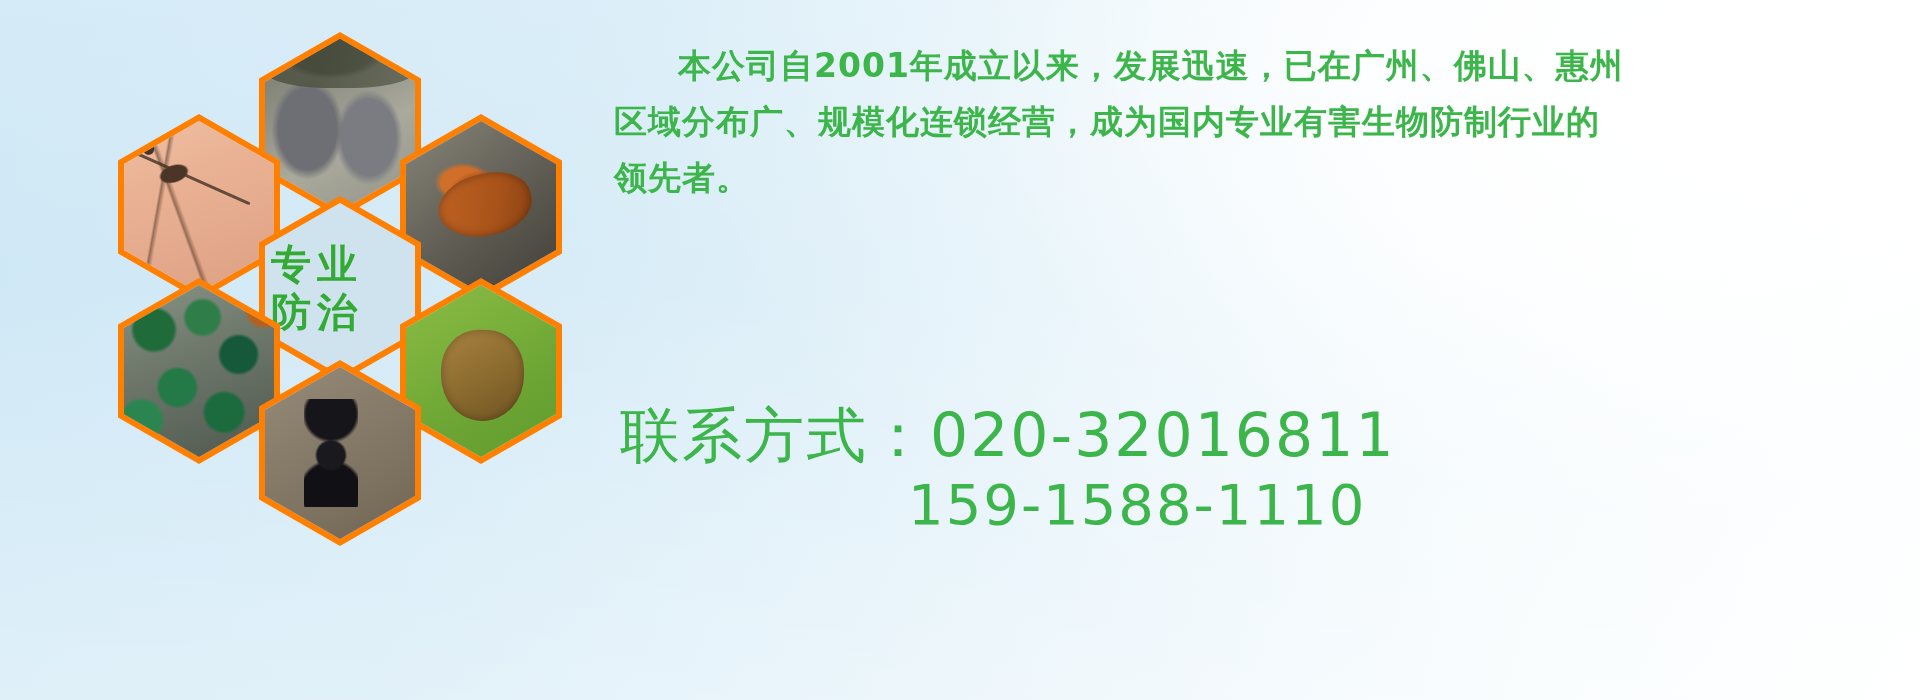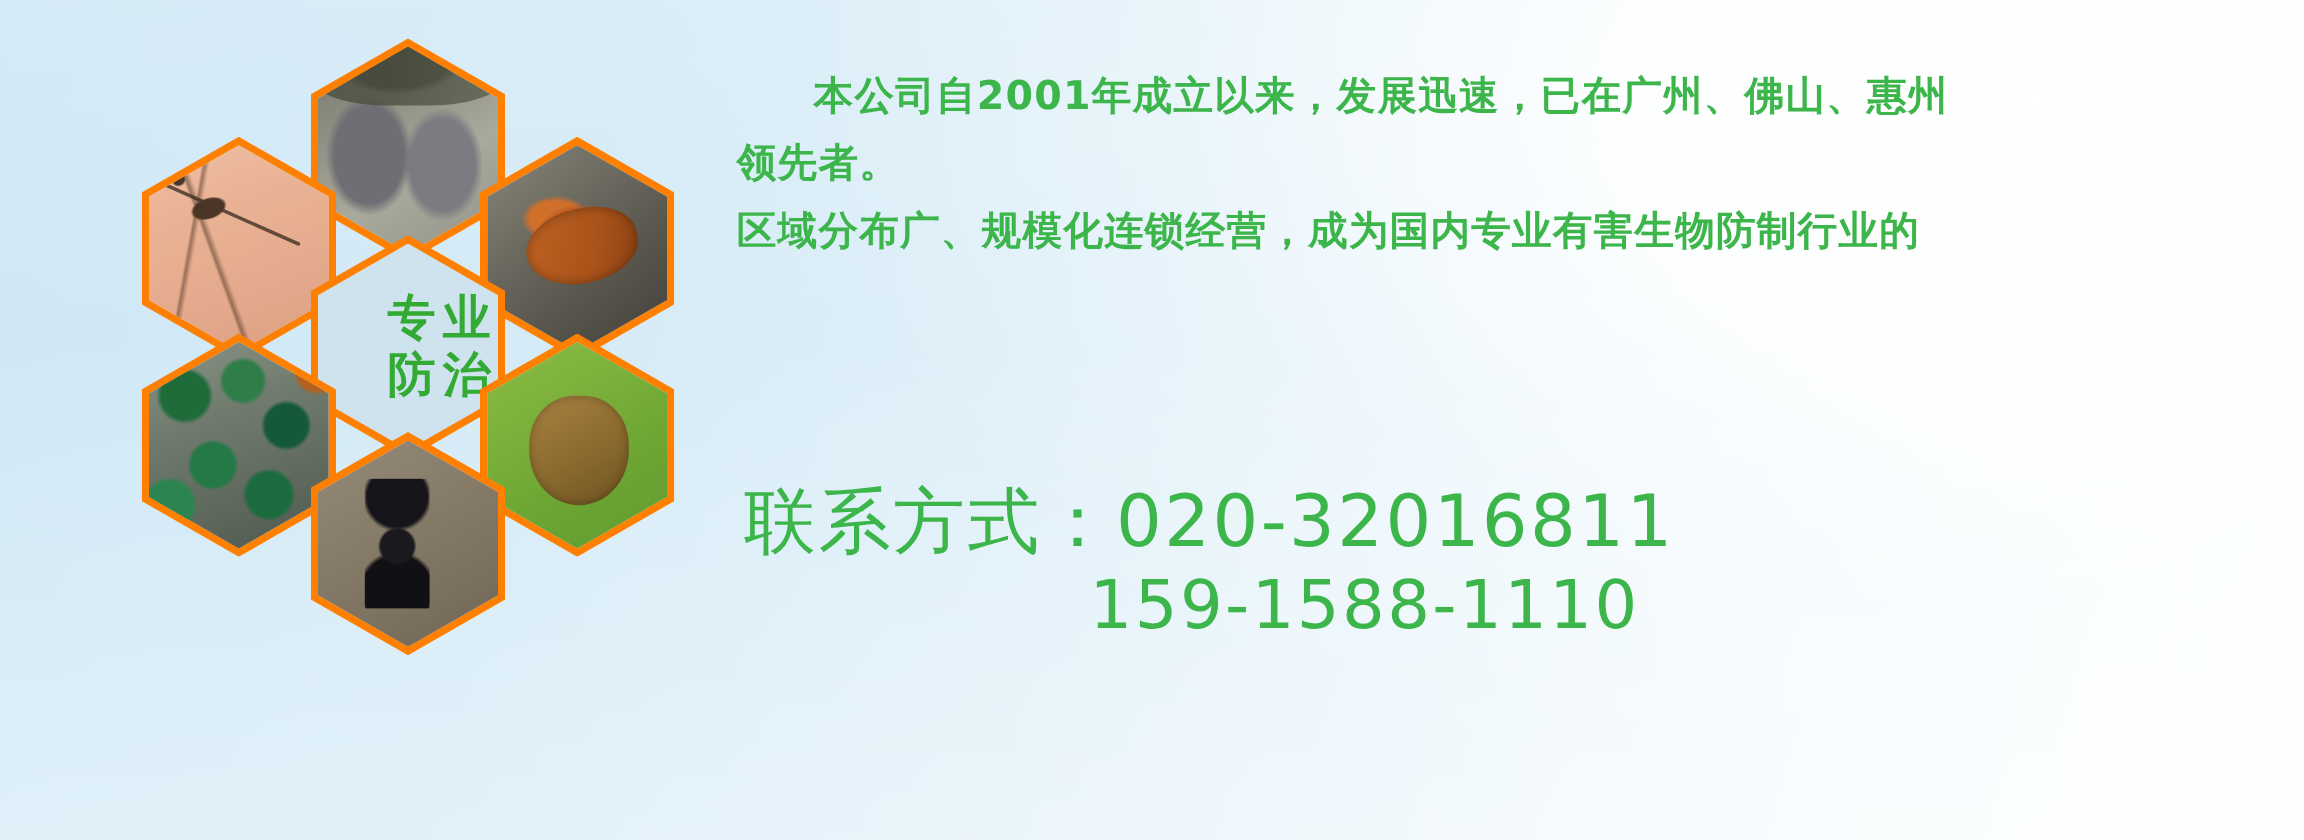--- a/index.html
+++ b/index.html
@@ -54,21 +54,21 @@
   .hex.h-roach { left:304px; top:104px; }
   .hex.h-fly   { left:22px;  top:268px; }
   .hex.h-logo  { left:163px; top:186px; }
   .hex.h-bug   { left:304px; top:268px; }
   .hex.h-ant   { left:163px; top:350px; }
 
   .hex.h-logo .inner{ background:#cfe3ef; }
   .logo-text{
     position:absolute; inset:0;
     display:flex; flex-direction:column;
-    align-items:flex-end; justify-content:center;
+    align-items:flex-start; justify-content:center;
     gap:6px;
     font-family:Liberation Serif, serif;
     font-weight:700;
     font-size:40px;
     letter-spacing:6px;
     color:#33aa33;
     line-height:1.05;
   }
   .logo-text span{ text-indent:6px; }
 
@@ -157,21 +157,21 @@
     width:30%; height:52%;
     background:
       radial-gradient(circle at 50% 14%, #16161a 0 26%, rgba(22,22,26,0) 30%),
       radial-gradient(circle at 50% 52%, #1a1a1e 0 22%, rgba(26,26,30,0) 26%),
       radial-gradient(circle at 50% 86%, #111115 0 30%, rgba(17,17,21,0) 34%);
   }
 
   
   .paragraph{
     position:absolute;
-    left:614px; top:52px;
+    left:614px; top:38px;
     width:1296px;
     color:#3cb54b;
     font-size:33px;
     font-weight:600;
     line-height:56px;
     letter-spacing:1px;
   }
   .paragraph p{ margin:0; white-space:nowrap; }
   .paragraph p.first{ text-indent:64px; }
 
@@ -249,22 +249,22 @@
     <div class="hex h-ant">
       <div class="inner">
         <div class="art ant"></div>
       </div>
     </div>
 
   </div>
 
   <div class="paragraph">
     <p class="first">本公司自2001年成立以来，发展迅速，已在广州、佛山、惠州</p>
+    <p>区域分布广、规模化连锁经营，成为国内专业有害生物防制行业的</p>
     <p>领先者。</p>
-    <p>区域分布广、规模化连锁经营，成为国内专业有害生物防制行业的</p>
   </div>
 
   <div class="contact">
     <div class="line1"><span>联系方式：</span><span>020-32016811</span></div>
     <div class="line2">159-1588-1110</div>
   </div>
 
 </div>
 
 </body></html>

